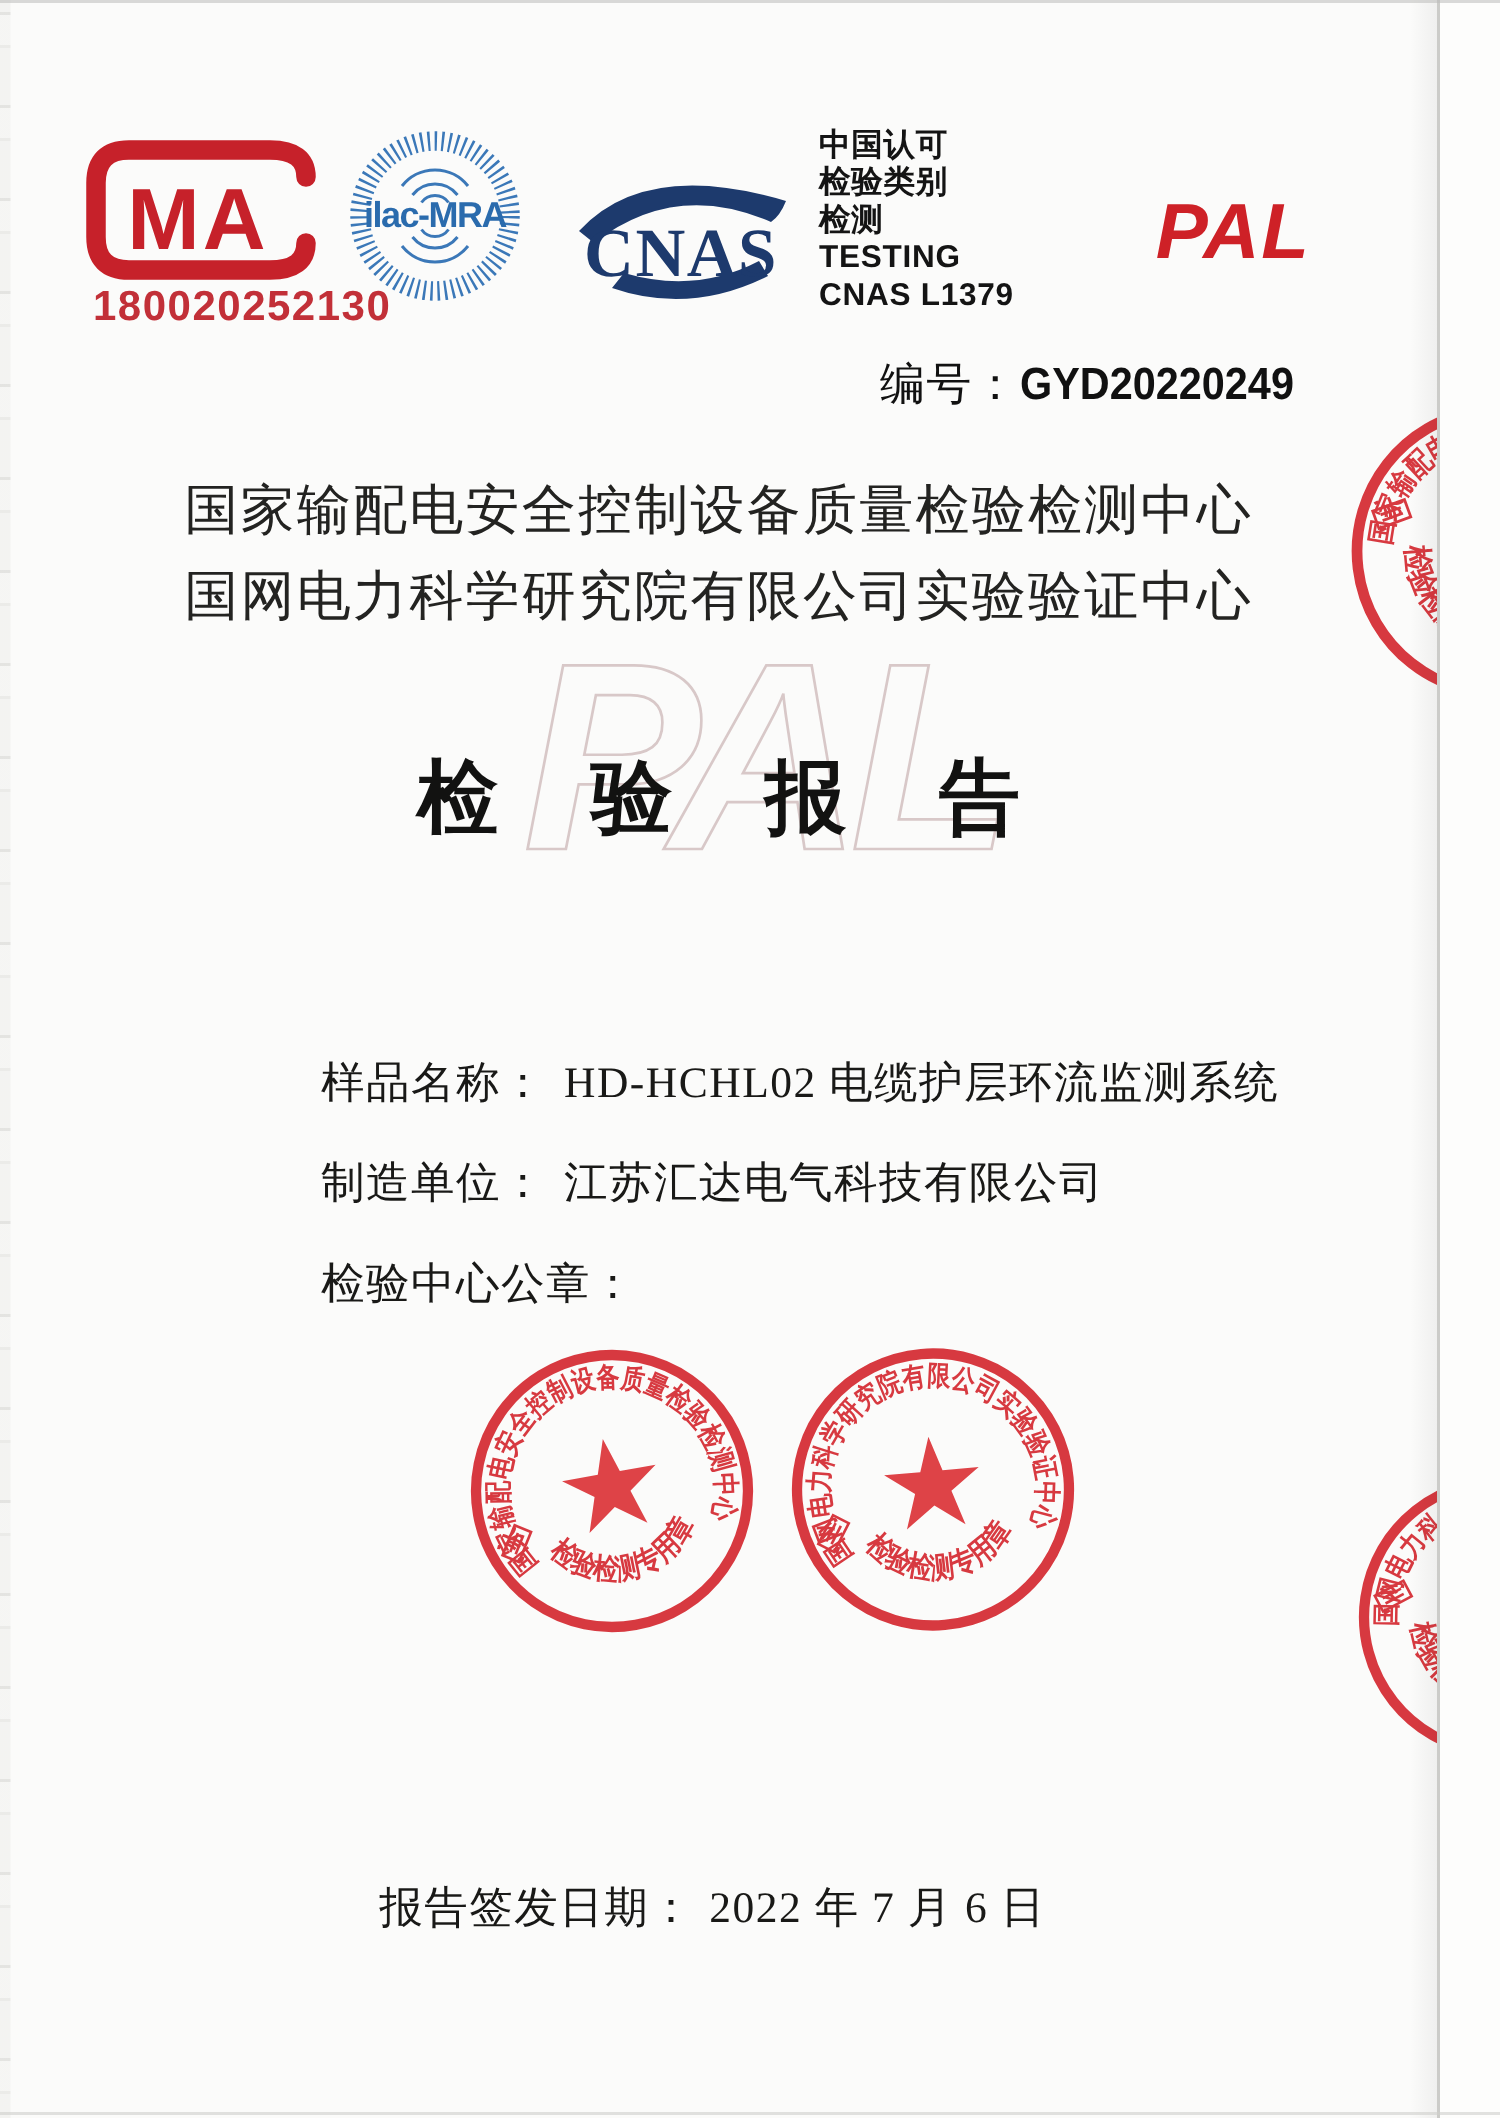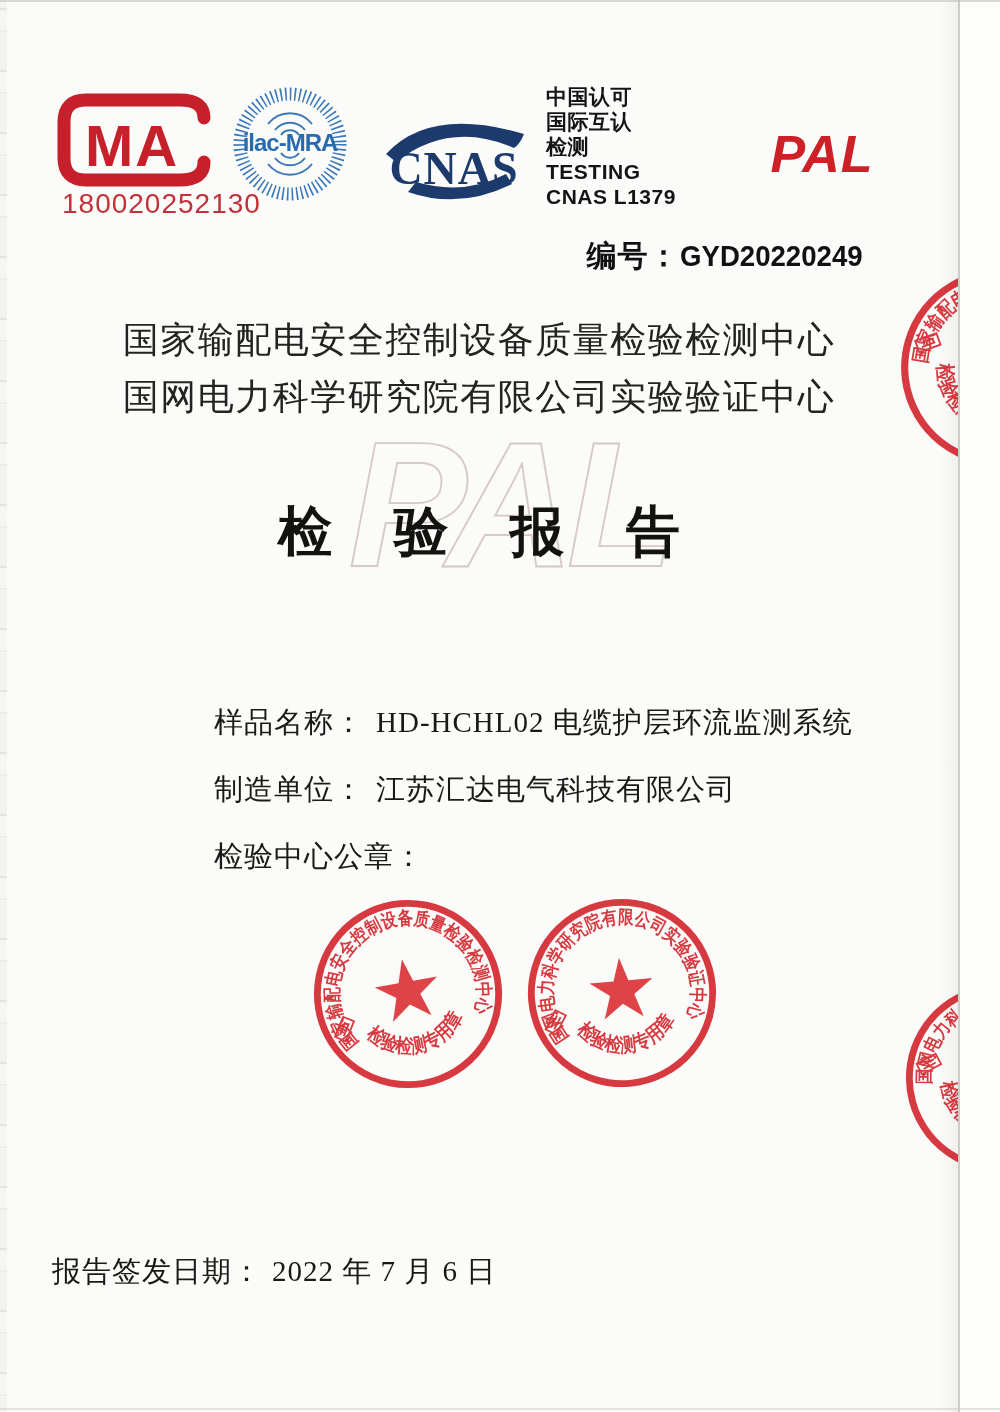--- a/index.html
+++ b/index.html
@@ -30,56 +30,56 @@
     background:repeating-linear-gradient(180deg,
       #f1f1ef 0 8px, #dededb 8px 10px, #f4f4f2 10px 30px, #e7e7e4 30px 32px, #f1f1ef 32px 62px);
     opacity:.8;
   }
   
   .logo-row{position:absolute;left:0;top:84px;width:958px;height:140px;}
   .cma{position:absolute;left:52px;top:6px;}
   .cma-number{
     position:absolute;left:62px;top:104px;width:200px;
     font-family:"Liberation Sans","DejaVu Sans",sans-serif;
-    font-size:28px;font-weight:normal;color:#c23038;letter-spacing:1px;
+    font-size:28px;font-weight:bold;color:#c23038;letter-spacing:1px;
   }
   .ilac{position:absolute;left:230px;top:0;}
   .cnas{position:absolute;left:380px;top:20px;}
   .cert-block{
     position:absolute;left:546px;top:0;
     font-family:"Liberation Sans","DejaVu Sans",sans-serif;
     font-size:21px;font-weight:bold;color:#141414;line-height:25px;letter-spacing:.5px;
   }
   .pal-logo{position:absolute;left:752px;top:38px;}
   
   .report-no{
     position:absolute;top:236px;right:80px;font-size:30px;color:#111;
     font-family:"Liberation Sans","DejaVu Sans",sans-serif;
   }
-  .report-no .label{font-weight:bold;letter-spacing:1px;}
+  .report-no .label{font-weight:normal;letter-spacing:1px;}
   .report-no .num{font-weight:600;letter-spacing:0;transform:scaleX(.92);display:inline-block;transform-origin:left;}
   
   .org-lines{position:absolute;left:0;top:312px;width:958px;text-align:center;}
   .org-line{font-size:36px;letter-spacing:1.5px;color:#232321;line-height:57px;font-weight:500;}
   
   .watermark{position:absolute;left:318px;top:414px;z-index:1;}
   .big-title{
     position:absolute;left:0;top:496px;width:958px;z-index:2;
     text-align:center;font-family:"Liberation Sans","DejaVu Sans",sans-serif;
     font-size:54px;font-weight:700;color:#121211;
     letter-spacing:62px;padding-left:62px;box-sizing:border-box;white-space:nowrap;
   }
   
   .fields{position:absolute;left:214px;top:706px;z-index:2;}
   .field-row{font-size:29px;line-height:33px;margin-bottom:34px;letter-spacing:1px;color:#191917;white-space:nowrap;}
   .field-row .label{margin-right:12px;}
   
   .issue-date{
-    position:absolute;left:0;top:1252px;width:936px;z-index:2;
-    font-size:29px;letter-spacing:1px;color:#191917;padding-left:14px;box-sizing:border-box;margin-left:38px;
+    position:absolute;left:0;top:1252px;width:936px;z-index:2;text-align:center;
+    font-size:29px;letter-spacing:1px;color:#191917;padding-left:14px;box-sizing:border-box;
   }
   .issue-date .label{margin-right:10px;}
   
   .stamp{position:absolute;z-index:3;mix-blend-mode:multiply;opacity:.93;}
   .stamp text{font-family:"Liberation Serif","DejaVu Serif",serif;}
 </style>
 </head>
 <body>
 
 <div class="paper">
@@ -105,21 +105,21 @@
     </svg>
 
     <svg class="cnas" width="150" height="100" viewBox="0 0 150 100">
       <path d="M6,50 Q50,2 144,30 Q140,40 134,44 Q70,16 16,58 Z" fill="#1d3a6d"></path>
       <path d="M28,88 Q80,106 132,80 L126,70 Q84,92 36,78 Z" fill="#1d3a6d"></path>
       <text x="74" y="80" text-anchor="middle" font-family="Liberation Serif, DejaVu Serif, serif" font-size="46" font-weight="800" fill="#1d3a6d" letter-spacing="1">CNAS</text>
     </svg>
 
     <div class="cert-block">
       <div>中国认可</div>
-      <div>国际互认</div>
+      <div>检验类别</div>
       <div>检测</div>
       <div>TESTING</div>
       <div>CNAS L1379</div>
     </div>
 
     <svg class="pal-logo" width="140" height="64" viewBox="0 0 140 64">
       <text x="70" y="50" text-anchor="middle" font-family="Liberation Sans, DejaVu Sans, sans-serif" font-size="52" font-weight="800" font-style="italic" fill="#ce2127" letter-spacing="1">PAL</text>
     </svg>
   </div>
 

